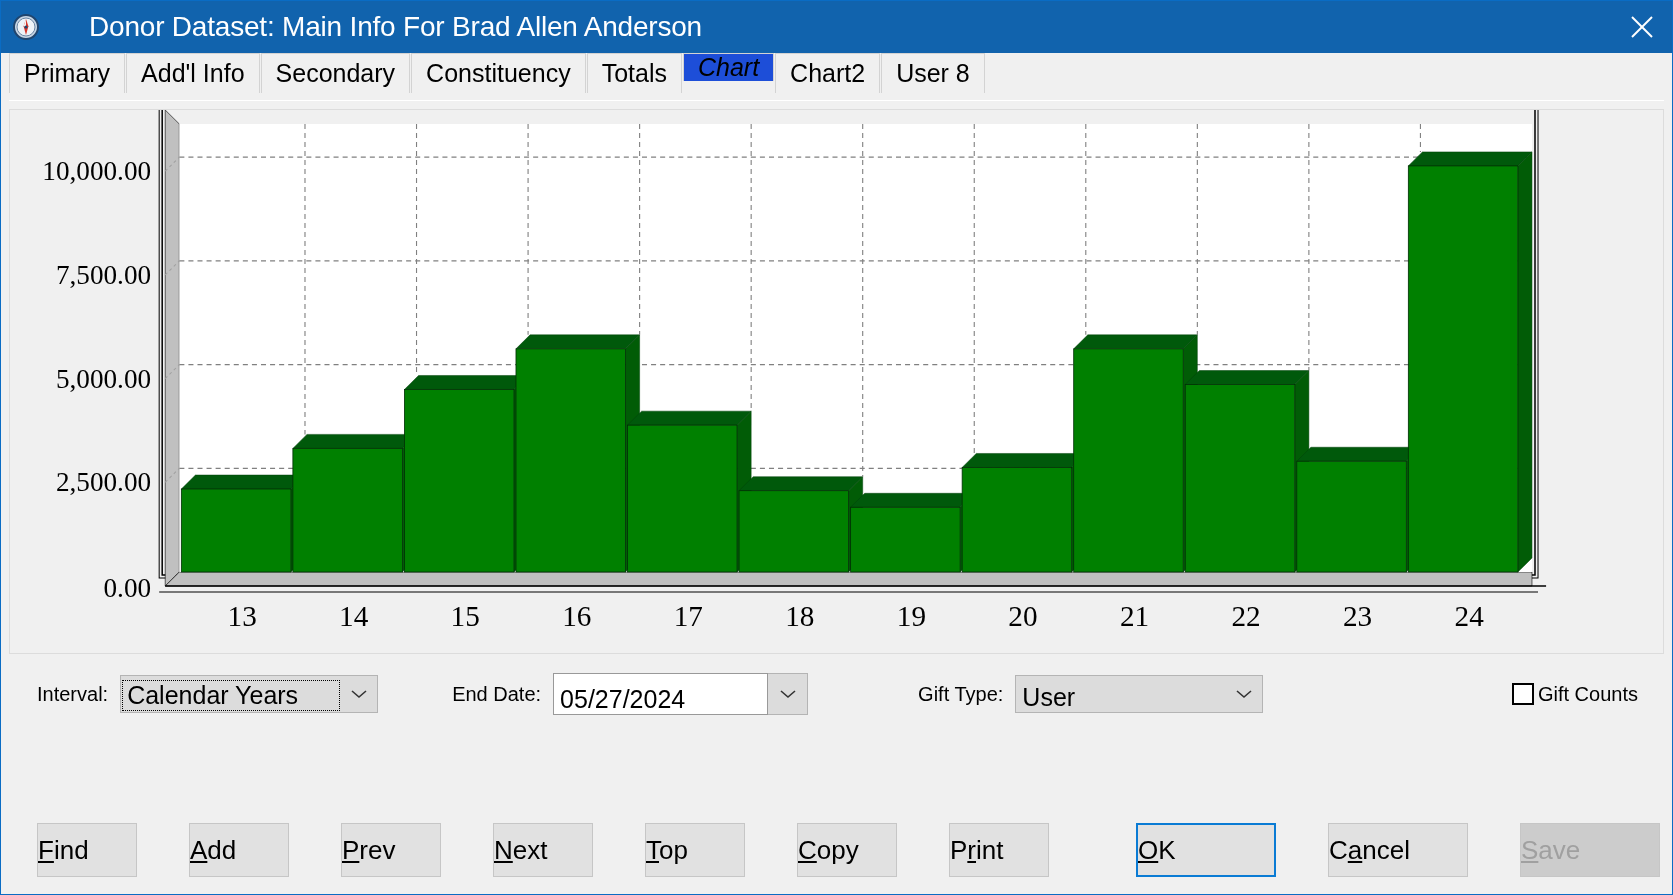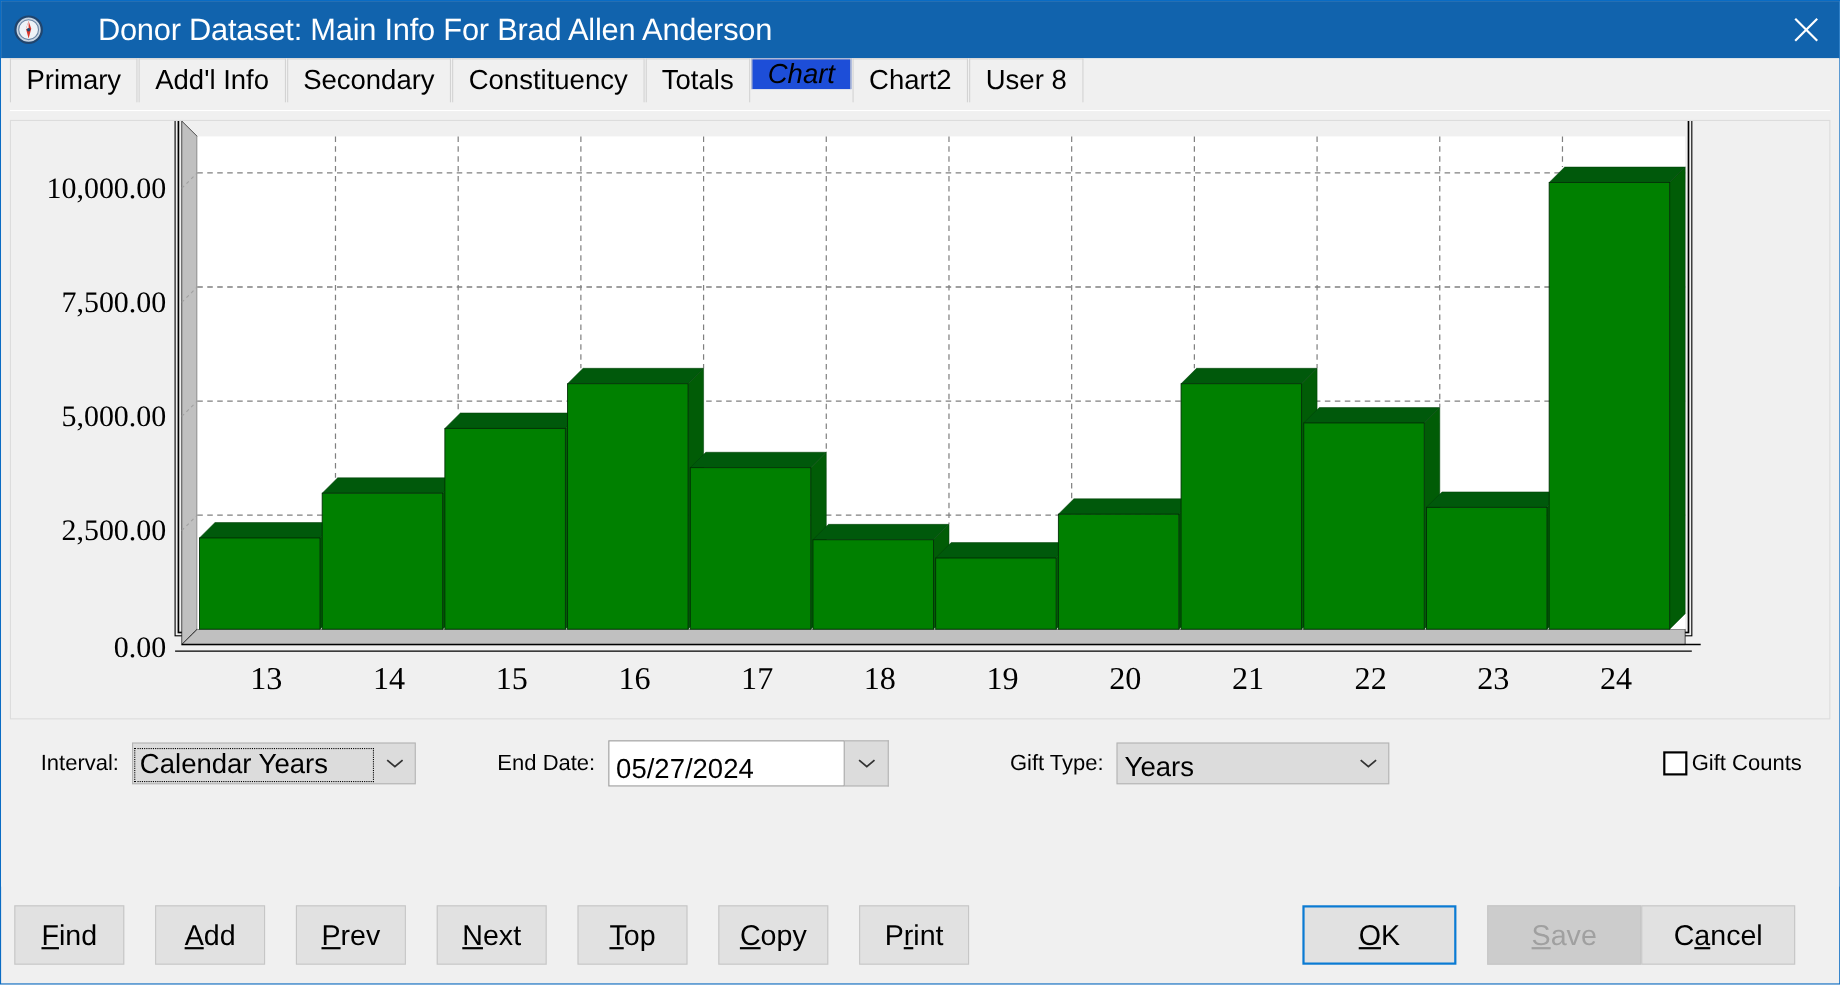--- a/index.html
+++ b/index.html
@@ -123,24 +123,25 @@
     height:88px;min-height:88px;
     display:flex;align-items:center;
     padding:0 12px;
     box-sizing:border-box;
     position:relative;
   }
   .btn{
     height:54px;width:100px;
     background:#e1e1e1;border:1px solid #c6c6c6;
     box-sizing:border-box;
-    display:flex;align-items:center;justify-content:center;
+    display:flex;align-items:center;justify-content:flex-start;
     font-size:26px;color:#000;
     margin-right:28px;
     cursor:default;
+    margin-left:24px;
   }
   .btn.focus{
     border:2px solid #0a7bd4;
     width:140px;
   }
   .btn.plain{width:140px;}
   .btn.disabled{background:#cccccc;color:#a0a0a0;border-color:#c6c6c6;}
   .btn u{text-decoration:underline;text-underline-offset:2px;}
   .spacer{flex:1;}
 </style>
@@ -302,21 +303,21 @@
       <div class="combo" style="width:40px;height:42px;border-left:none;">
         <span class="arrow" style="width:40px;">
           <svg width="18" height="12" viewBox="0 0 18 12">
               <polyline points="2,3 9,9 16,3" fill="none" stroke="#333" stroke-width="1.6"></polyline>
             </svg>
         </span>
       </div>
 
       <span class="ctl-label" style="margin-left:110px;">Gift Type:</span>
       <div class="combo" style="width:248px;margin-left:12px;">
-        <span class="val">Years</span>
+        <span class="val">User</span>
         <span class="arrow">
           <svg width="18" height="12" viewBox="0 0 18 12">
               <polyline points="2,3 9,9 16,3" fill="none" stroke="#333" stroke-width="1.6"></polyline>
             </svg>
         </span>
       </div>
 
       <div class="spacer"></div>
 
       <div class="chk-wrap" style="margin-right:16px;">
@@ -346,21 +347,21 @@
     <div class="btn">
         <span><u>C</u>opy</span>
       </div>
     <div class="btn">
         <span>P<u>r</u>int</span>
       </div>
     <div class="spacer"></div>
     <div class="btn focus plain">
         <span><u>O</u>K</span>
       </div>
+    <div class="btn plain">
+        <span>C<u>a</u>ncel</span>
+      </div>
     <div class="btn plain disabled" style="margin-right:0;">
         <span><u>S</u>ave</span>
       </div>
-    <div class="btn plain">
-        <span>C<u>a</u>ncel</span>
-      </div>
   </div>
 
 </div>
 
 </body></html>

